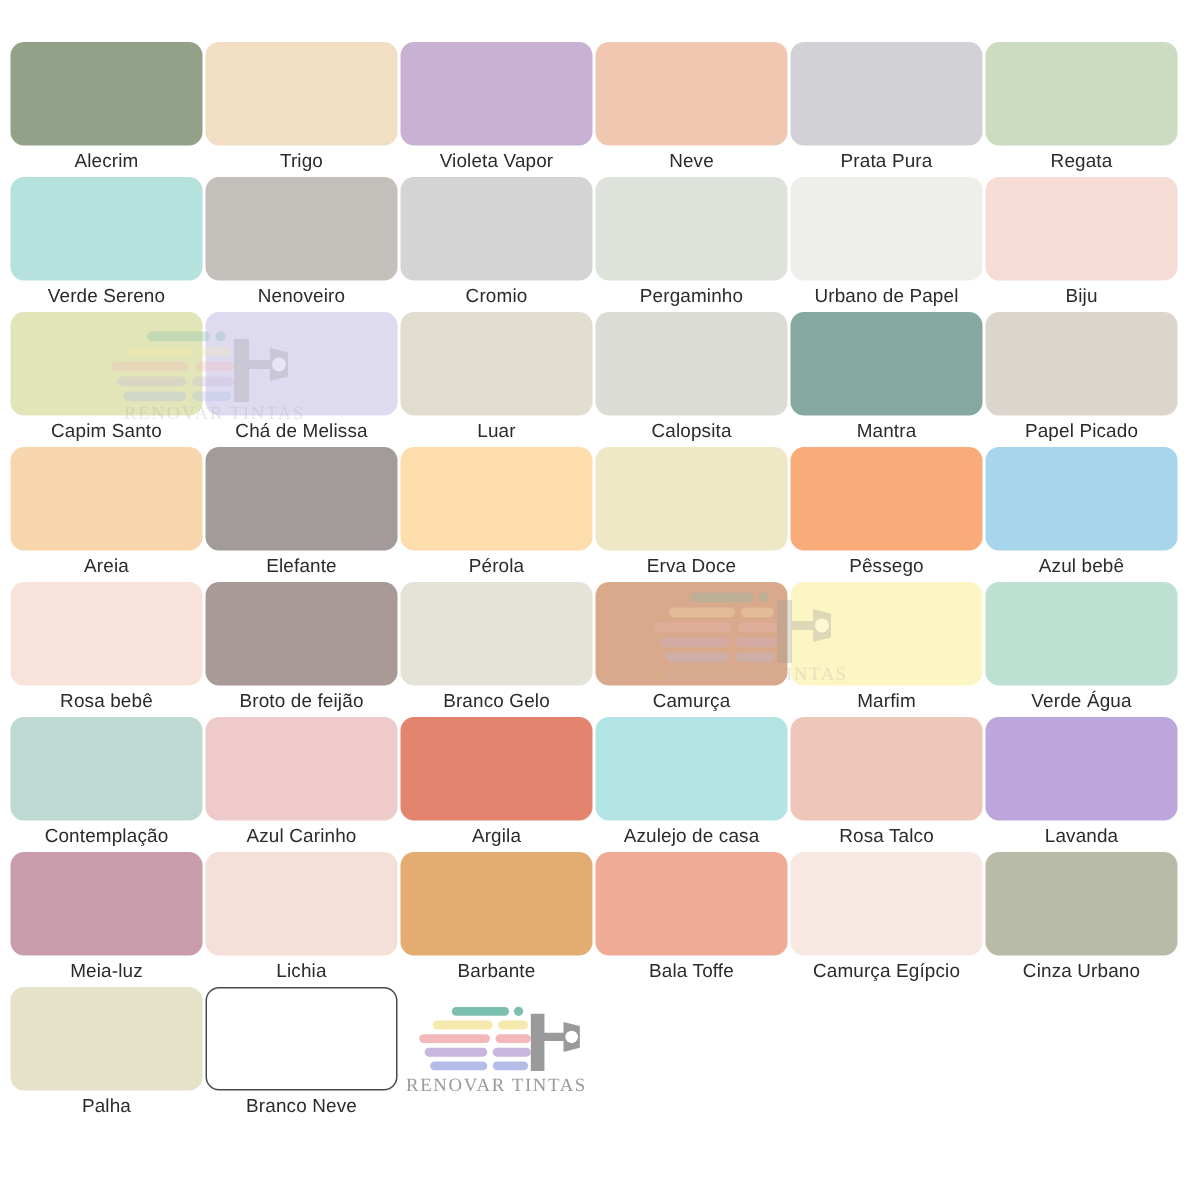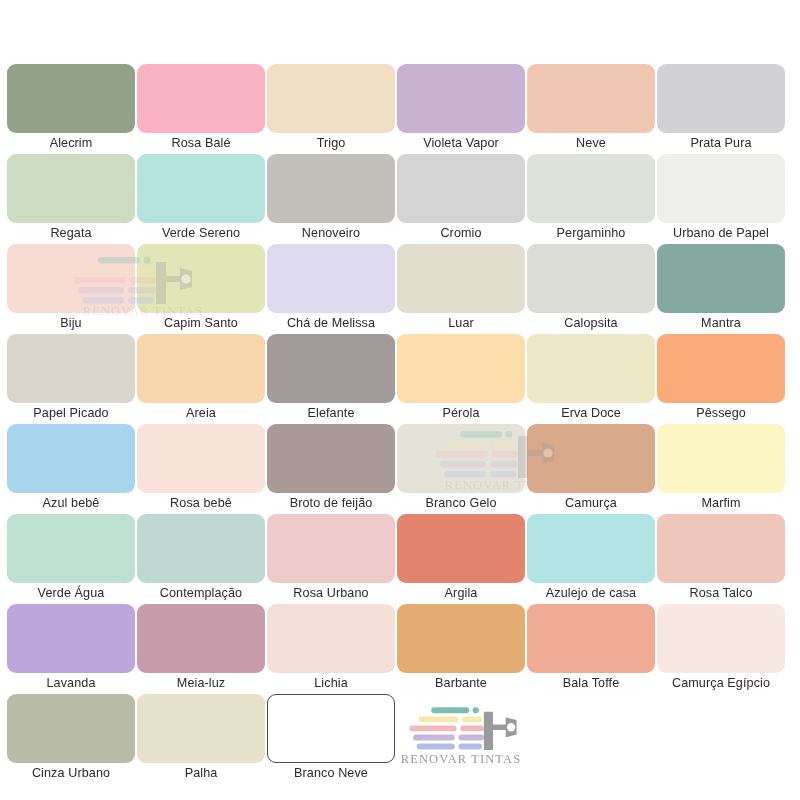--- a/index.html
+++ b/index.html
@@ -15,21 +15,20 @@
     font-family: "Liberation Sans", sans-serif;
     -webkit-font-smoothing: antialiased;
   }
 
   #palette-page {
     position: relative;
     width: 800px;
     height: 704px;
     background: #ffffff;
     box-sizing: border-box;
-    margin-top: 36px;
   }
 
   
   #swatch-grid {
     position: absolute;
     left: 6px;
     top: 28px;
     width: 788px;
     display: grid;
     grid-template-columns: repeat(6, 130px);
@@ -145,24 +144,20 @@
 <body>
 
 <div id="palette-page">
 
   <div id="swatch-grid">
       <div class="swatch-cell">
         <div class="swatch-chip" style="background: rgb(146, 161, 136);"></div>
         <div class="swatch-label">Alecrim</div>
       </div>
       <div class="swatch-cell">
-        <div class="swatch-chip" style="background: rgb(249, 178, 194);"></div>
-        <div class="swatch-label">Rosa Balé</div>
-      </div>
-      <div class="swatch-cell">
         <div class="swatch-chip" style="background: rgb(242, 222, 194);"></div>
         <div class="swatch-label">Trigo</div>
       </div>
       <div class="swatch-cell">
         <div class="swatch-chip" style="background: rgb(200, 177, 210);"></div>
         <div class="swatch-label">Violeta Vapor</div>
       </div>
       <div class="swatch-cell">
         <div class="swatch-chip" style="background: rgb(240, 200, 178);"></div>
         <div class="swatch-label">Neve</div>
@@ -270,21 +265,21 @@
       <div class="swatch-cell">
         <div class="swatch-chip" style="background: rgb(190, 224, 210);"></div>
         <div class="swatch-label">Verde Água</div>
       </div>
       <div class="swatch-cell">
         <div class="swatch-chip" style="background: rgb(189, 217, 209);"></div>
         <div class="swatch-label">Contemplação</div>
       </div>
       <div class="swatch-cell">
         <div class="swatch-chip" style="background: rgb(238, 202, 202);"></div>
-        <div class="swatch-label">Rosa Urbano</div>
+        <div class="swatch-label">Azul Carinho</div>
       </div>
       <div class="swatch-cell">
         <div class="swatch-chip" style="background: rgb(226, 132, 110);"></div>
         <div class="swatch-label">Argila</div>
       </div>
       <div class="swatch-cell">
         <div class="swatch-chip" style="background: rgb(179, 228, 228);"></div>
         <div class="swatch-label">Azulejo de casa</div>
       </div>
       <div class="swatch-cell">

